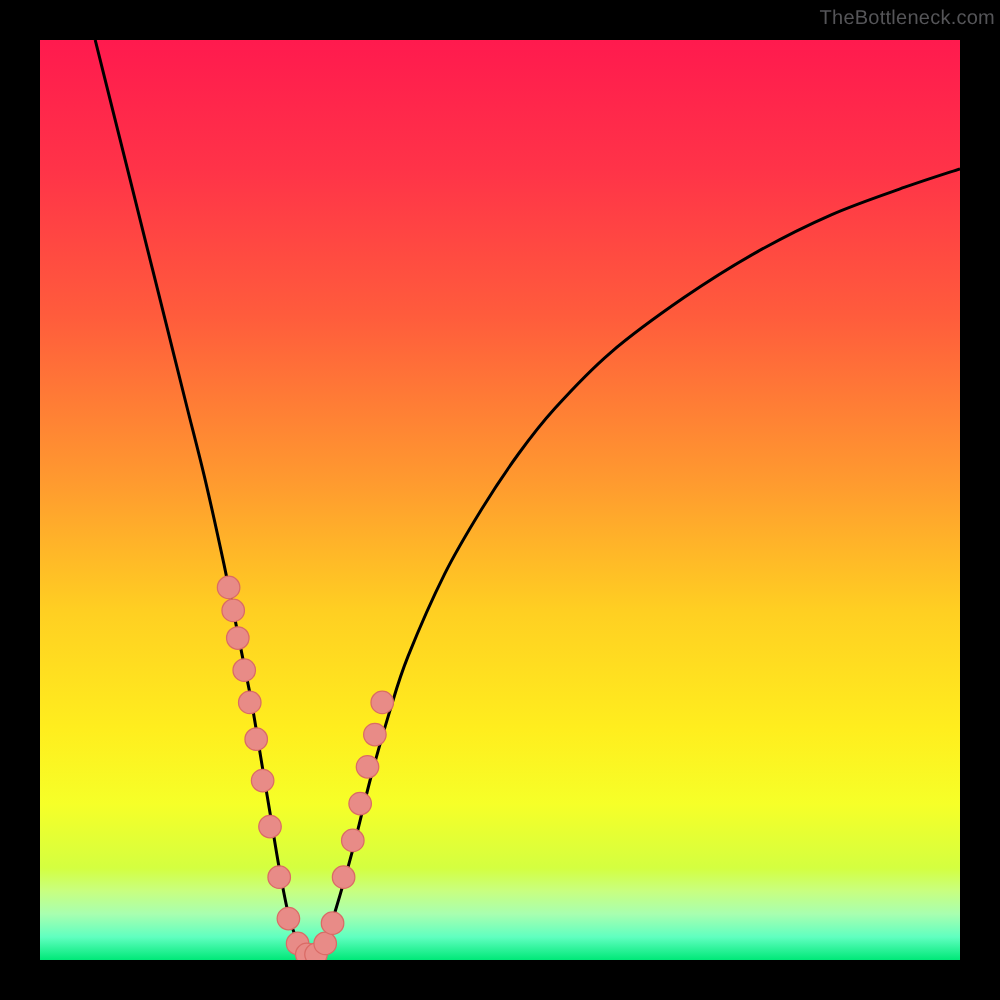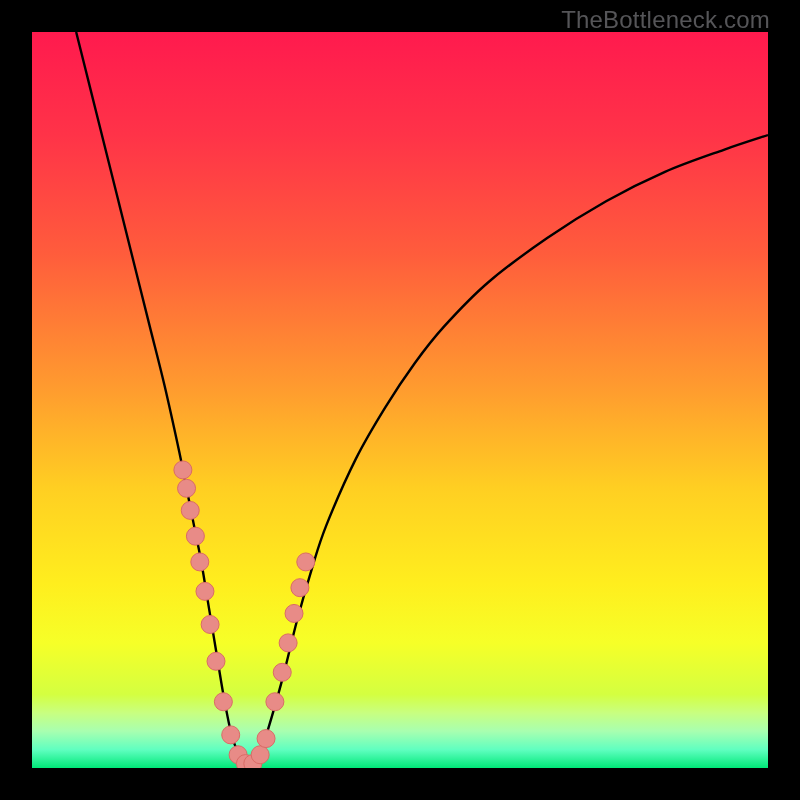--- a/index.html
+++ b/index.html
@@ -22,23 +22,23 @@
   .plot {
     position: absolute;
     top: 32px;
     left: 32px;
     width: 736px;
     height: 736px;
   }
   .watermark {
     position: absolute;
     top: 6px;
-    right: 30px;
+    right: 4px;
     color: #555558;
-    font-size: 24px;
+    font-size: 16px;
     font-weight: 500;
     letter-spacing: 0.2px;
   }
   svg { display: block; }
 </style>
 </head>
 <body>
 
 <div class="frame">
   <div class="plot">

